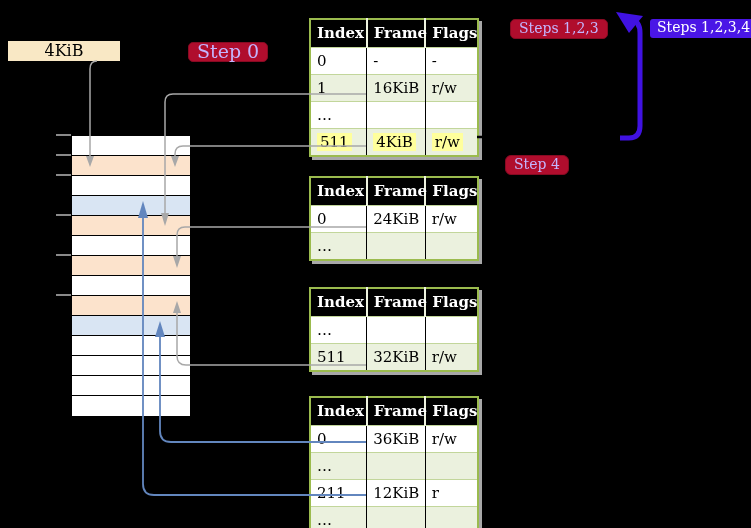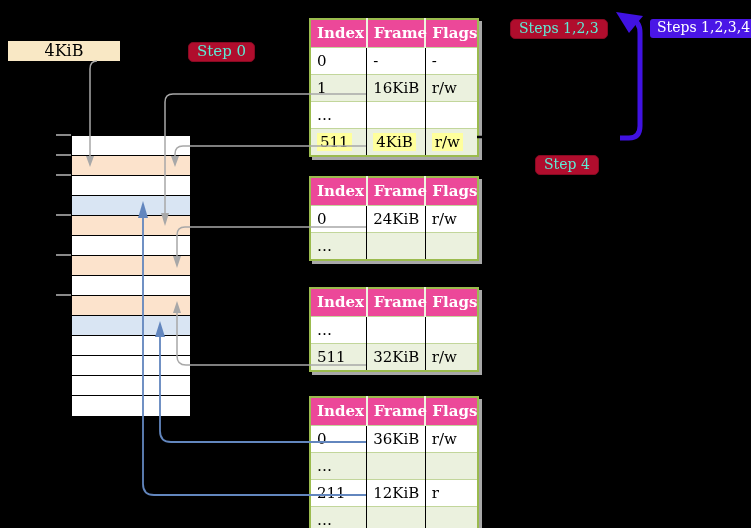--- a/index.html
+++ b/index.html
@@ -14,38 +14,38 @@
   .mem-row.free{background:#ffffff;}
   .mem-row.table{background:#fce3cc;}
   .mem-row.data{background:#d9e5f3;}
   .tick{position:absolute;left:56px;width:15px;height:2px;background:#8a8a8a;}
 
   
   table.ptable{position:absolute;left:309px;width:170px;border-collapse:collapse;
                background:#fff;border:2px solid #9bbb4e;box-shadow:3px 3px 0 0 #a8a8a8;
                font-size:15px;table-layout:fixed;}
   .ptable col.c1{width:56px}.ptable col.c2{width:58px}.ptable col.c3{width:52px}
-  .ptable th{background:#ec4899;color:#fff;font-weight:bold;text-align:left;
+  .ptable th{background:#000000;color:#fff;font-weight:bold;text-align:left;
              padding:3px 2px 4px 6px;border-right:2px solid #eef3df;font-size:15px;height:20px;}
   .ptable th:last-child{border-right:none;}
   .ptable td{padding:2px 2px 3px 6px;border-right:1px solid #000;height:21px;
              border-top:1px solid #c2d69b;color:#000;overflow:hidden;white-space:nowrap;}
   .ptable td:last-child{border-right:none;}
   .ptable tr.shade td{background:#ebf1de;}
   .hl{background:#ffff9c;padding:0 3px;}
 
   
   .lbl{position:absolute;white-space:nowrap;}
   .wheat{left:8px;top:41px;width:112px;height:20px;background:#f9e8c5;color:#000;
          text-align:center;line-height:20px;font-size:16px;}
-  .badge{background:#b00d2d;border:1px solid #870a22;border-radius:5px;color:#5eead4;
+  .badge{background:#b00d2d;border:1px solid #870a22;border-radius:5px;color:#c4b5fd;
          font-size:14px;padding:1px 8px 2px 8px;line-height:15px;}
-  .badge.step0{left:188px;top:42px;font-size:15px;}
+  .badge.step0{left:188px;top:42px;font-size:19px;}
   .badge.steps123{left:510px;top:19px;}
-  .badge.step4{left:535px;top:155px;}
+  .badge.step4{left:505px;top:155px;border-radius:6px;}
   .violetbadge{left:650px;top:19px;background:#4a16e6;border-radius:3px;color:#fff;
          font-size:14px;padding:1px 7px 3px 7px;line-height:15px;}
 
   svg.overlay{position:absolute;left:0;top:0;pointer-events:none;}
 </style>
 </head>
 <body>
 
 <div class="canvas">
 

